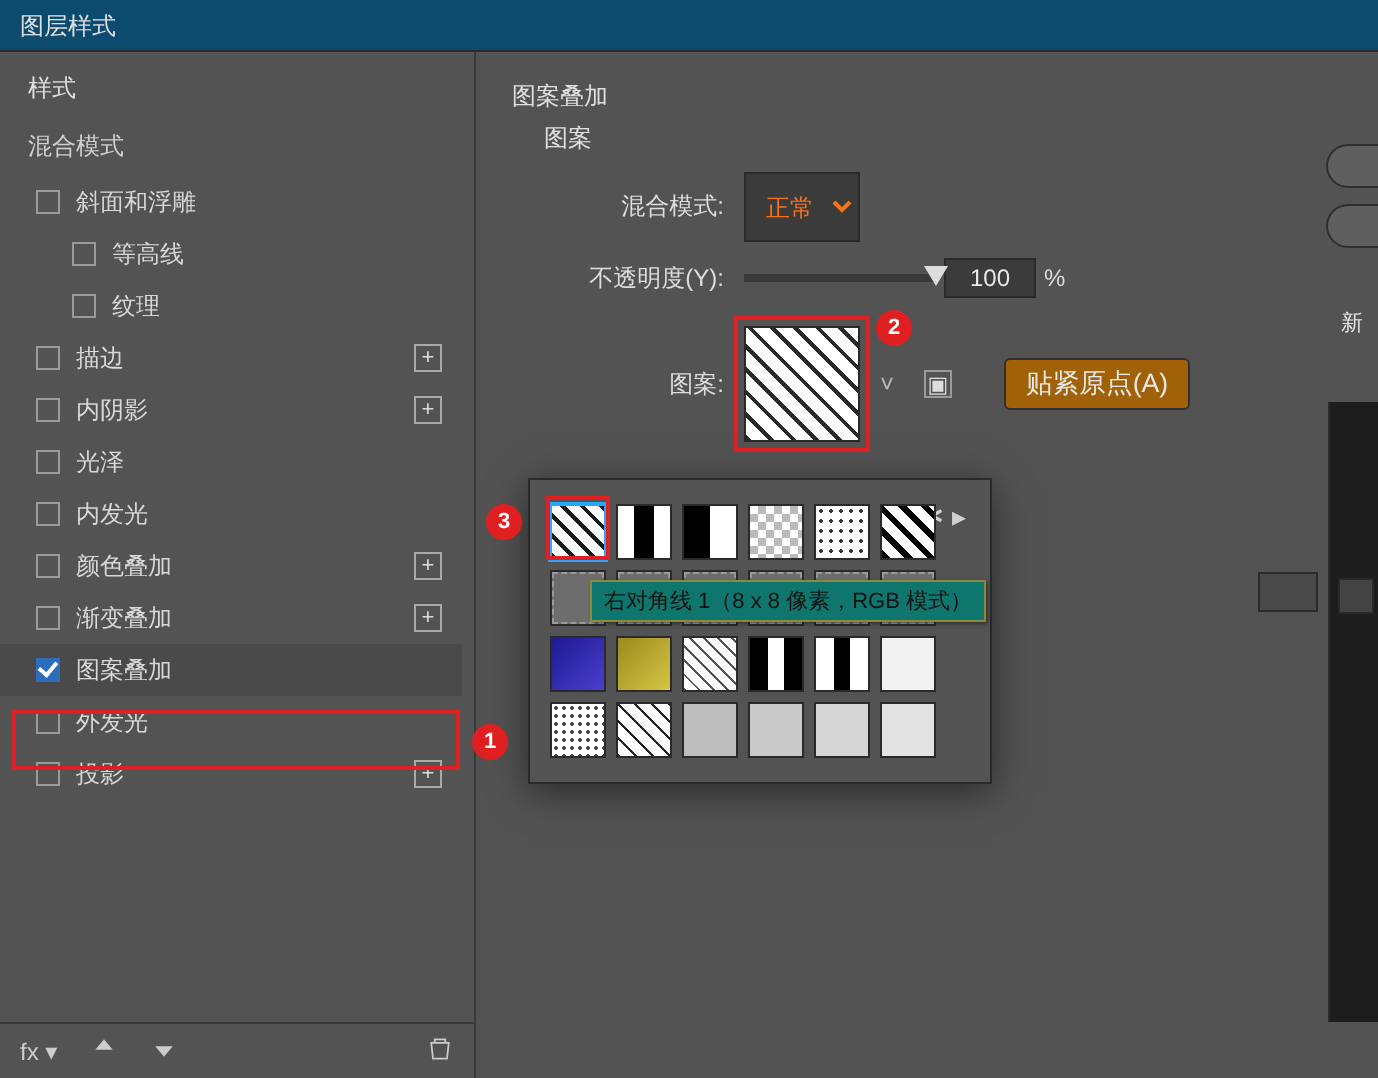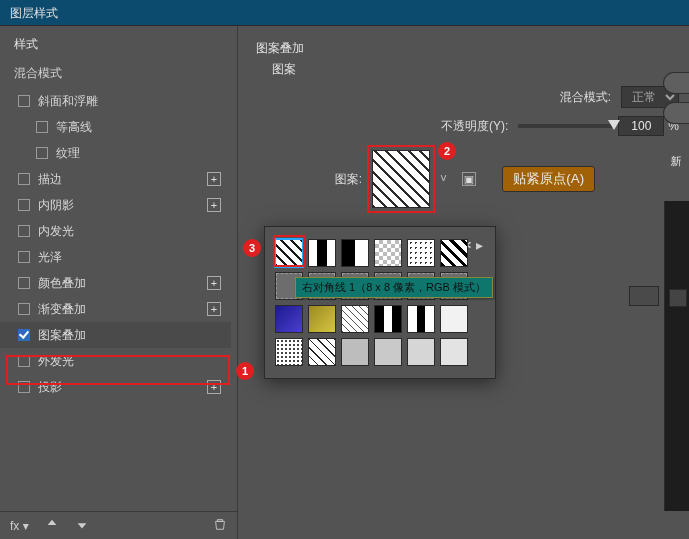--- a/index.html
+++ b/index.html
@@ -31,24 +31,24 @@
   .footer { height: 28px; border-top: 1px solid #3a3a3a; display: flex; align-items: center; padding: 0 10px; gap: 16px; color: #ccc; }
   .footer .trash { margin-left: auto; }
 
   .badge { width: 18px; height: 18px; border-radius: 50%; background: #e02020; color: #fff; display: flex; align-items: center; justify-content: center; font-size: 11px; font-weight: bold; position: absolute; z-index: 20; }
 
   .main { flex: 1; position: relative; padding: 10px 10px 10px 18px; }
 
   .section-title { margin: 4px 0 4px 0; }
   .sub-section   { margin-left: 16px; margin-top: 4px; }
 
-  .row { display: flex; align-items: center; gap: 10px; margin: 8px 0; justify-content: flex-end; }
+  .row { display: flex; align-items: center; gap: 10px; margin: 8px 0; }
   .lbl { text-align: right; width: 72px; color: #ddd; }
 
-  select { background: #3b3b3b; color: #a3a3a3; border: 1px solid #2a2a2a; height: 22px; padding: 0 6px; font-size: 12px; }
+  select { background: #3b3b3b; color: #f97316; border: 1px solid #2a2a2a; height: 35px; padding: 0 6px; font-size: 12px; }
 
   .slider-wrap { display: flex; align-items: center; gap: 4px; }
   .slider { width: 96px; height: 4px; background: #3a3a3a; position: relative; }
   .slider .thumb { position: absolute; right: -6px; top: -4px; width: 0; height: 0; border-left: 6px solid transparent; border-right: 6px solid transparent; border-top: 10px solid #dcdcdc; }
   .numbox { width: 46px; height: 20px; background: #3b3b3b; border: 1px solid #2a2a2a; color: #e8e8e8; text-align: center; line-height: 18px; }
   .pct { color: #ddd; }
 
   .pattern-row { display: flex; align-items: center; gap: 10px; margin-top: 14px; }
   .pattern-row .lbl { width: 72px; }
   .preview-box { position: relative; }
@@ -130,25 +130,25 @@
           <span>描边</span>
           <span class="add">+</span>
         </div>
         <div class="sb-row">
           <span class="cb"></span>
           <span>内阴影</span>
           <span class="add">+</span>
         </div>
         <div class="sb-row">
           <span class="cb"></span>
+          <span>光泽</span>
+        </div>
+        <div class="sb-row">
+          <span class="cb"></span>
           <span>内发光</span>
-        </div>
-        <div class="sb-row">
-          <span class="cb"></span>
-          <span>光泽</span>
         </div>
         <div class="sb-row">
           <span class="cb"></span>
           <span>颜色叠加</span>
           <span class="add">+</span>
         </div>
         <div class="sb-row">
           <span class="cb"></span>
           <span>渐变叠加</span>
           <span class="add">+</span>

